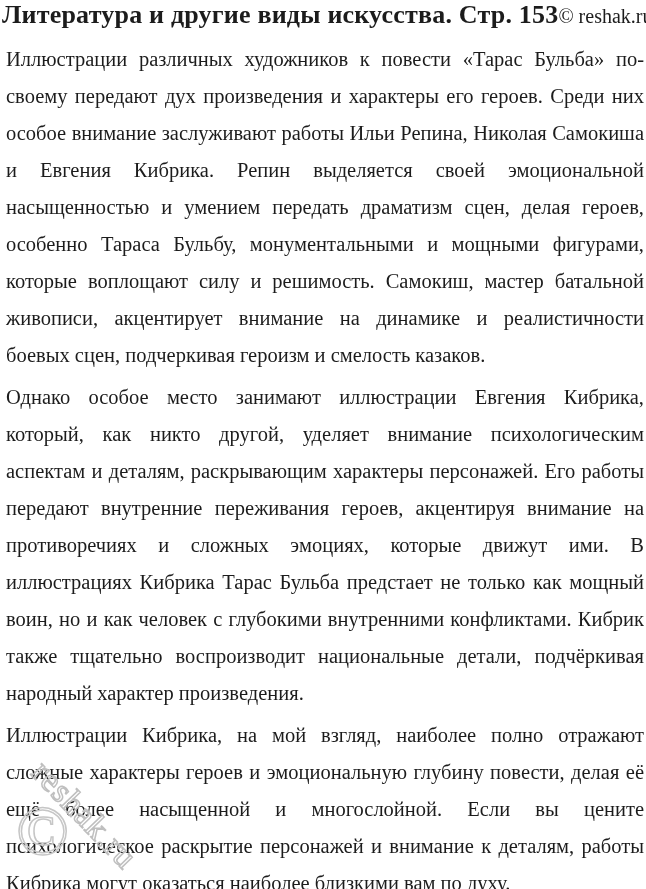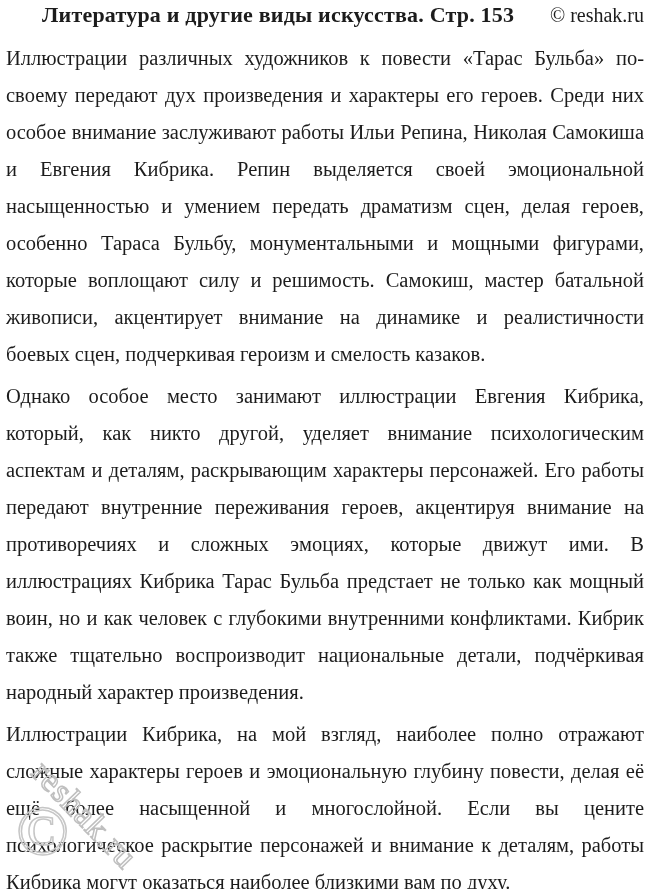--- a/index.html
+++ b/index.html
@@ -24,23 +24,22 @@
   }
   .header {
     display: flex;
     justify-content: space-between;
     align-items: baseline;
     line-height: 26px;
     white-space: nowrap;
   }
   .header .title {
     font-weight: bold;
-    font-size: 22px;
+    font-size: 26px;
     letter-spacing: 0.2px;
-    margin-left: 40px;
   }
   .header .copyright {
     font-size: 20px;
     font-weight: normal;
   }
   .content {
     margin-top: 12px;
     font-size: 20.5px;
     line-height: 37px;
     text-align: justify;

